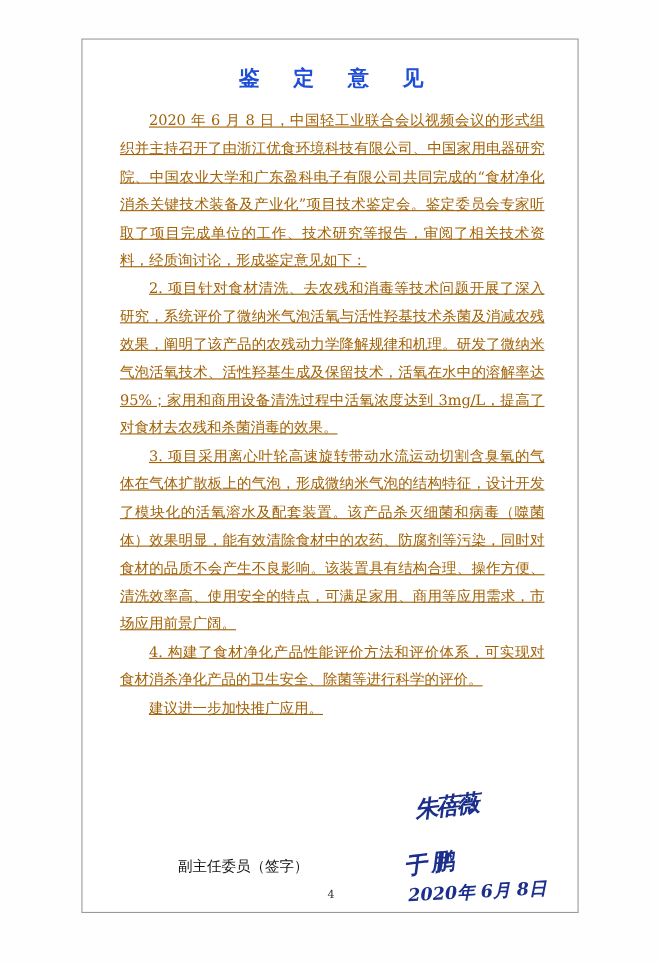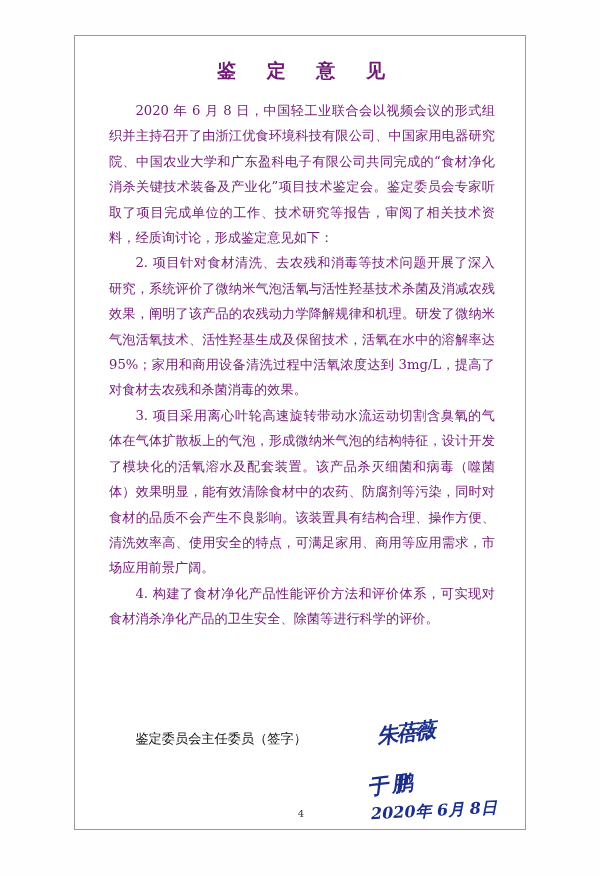--- a/index.html
+++ b/index.html
@@ -37,33 +37,34 @@
     position: absolute;
     left: 0;
     top: 22px;
     width: 452px;
     text-align: center;
     font-family: "DejaVu Serif", serif;
     font-weight: bold;
     font-size: 19px;
     letter-spacing: 12px;
     text-indent: 12px;
-    color: #701a75;
+    color: #1d4ed8;
   }
   .body-text {
     position: absolute;
     left: 34px;
     top: 62px;
     width: 386px;
     font-family: "DejaVu Serif", serif;
     font-size: 13.2px;
     line-height: 25.4px;
-    color: #701a75;
+    color: #a16207;
     text-align: justify;
     text-justify: inter-ideograph;
+    text-decoration: underline;
   }
   .para {
     margin: 0 0 0 0;
     text-indent: 2em;
   }
   .underline-red {
     border-bottom: 1.4px solid #d01b1b;
     padding-bottom: 1px;
   }
   .sign-block {
@@ -140,31 +141,32 @@
 <div class="page">
   <div class="frame">
 
     <div class="title">鉴 定 意 见</div>
 
     <div class="body-text">
       <p class="para">2020 年 6 月 8 日，中国轻工业联合会以视频会议的形式组织并主持召开了由浙江优食环境科技有限公司、中国家用电器研究院、中国农业大学和广东盈科电子有限公司共同完成的“食材净化消杀关键技术装备及产业化”项目技术鉴定会。鉴定委员会专家听取了项目完成单位的工作、技术研究等报告，审阅了相关技术资料，经质询讨论，形成鉴定意见如下：</p>
       <p class="para">2. 项目针对食材清洗、去农残和消毒等技术问题开展了深入研究，系统评价了微纳米气泡活氧与活性羟基技术杀菌及消减农残效果，阐明了该产品的农残动力学降解规律和机理。研发了微纳米气泡活氧技术、活性羟基生成及保留技术，活氧在水中的溶解率达 95%；家用和商用设备清洗过程中活氧浓度达到 3mg/L，提高了对食材去农残和杀菌消毒的效果。</p>
       <p class="para">3. 项目采用离心叶轮高速旋转带动水流运动切割含臭氧的气体在气体扩散板上的气泡，形成微纳米气泡的结构特征，设计开发了模块化的活氧溶水及配套装置。该产品杀灭细菌和病毒（噬菌体）效果明显，能有效清除食材中的农药、防腐剂等污染，同时对食材的品质不会产生不良影响。该装置具有结构合理、操作方便、清洗效率高、使用安全的特点，可满足家用、商用等应用需求，市场应用前景广阔。</p>
       <p class="para">4. 构建了食材净化产品性能评价方法和评价体系，可实现对食材消杀净化产品的卫生安全、除菌等进行科学的评价。</p>
+      <p class="para recommend">建议进一步加快推广应用。</p>
     </div>
 
     <div class="sign-block" style="top: 690px;">
       <div class="sign-line">
-        <span class="sign-label">鉴定委员会主任委员（签字）</span>
         <span class="signature sig-1">朱蓓薇</span>
       </div>
     </div>
 
     <div class="sign-block" style="top: 740px;">
       <div class="sign-line">
+        <span class="sign-label sub">副主任委员（签字）</span>
         <span class="signature sig-2">于 鹏</span>
         <span class="sig-date">2020年 6月 8日</span>
       </div>
     </div>
 
     <div class="page-number">4</div>
   </div>
 </div>
 
 </body></html>

